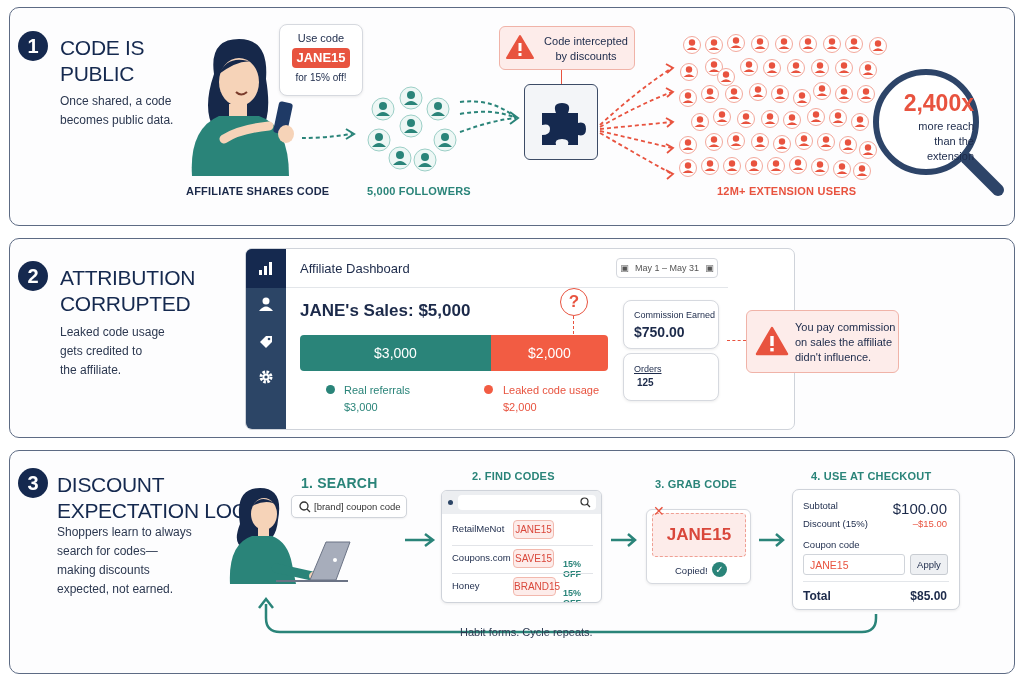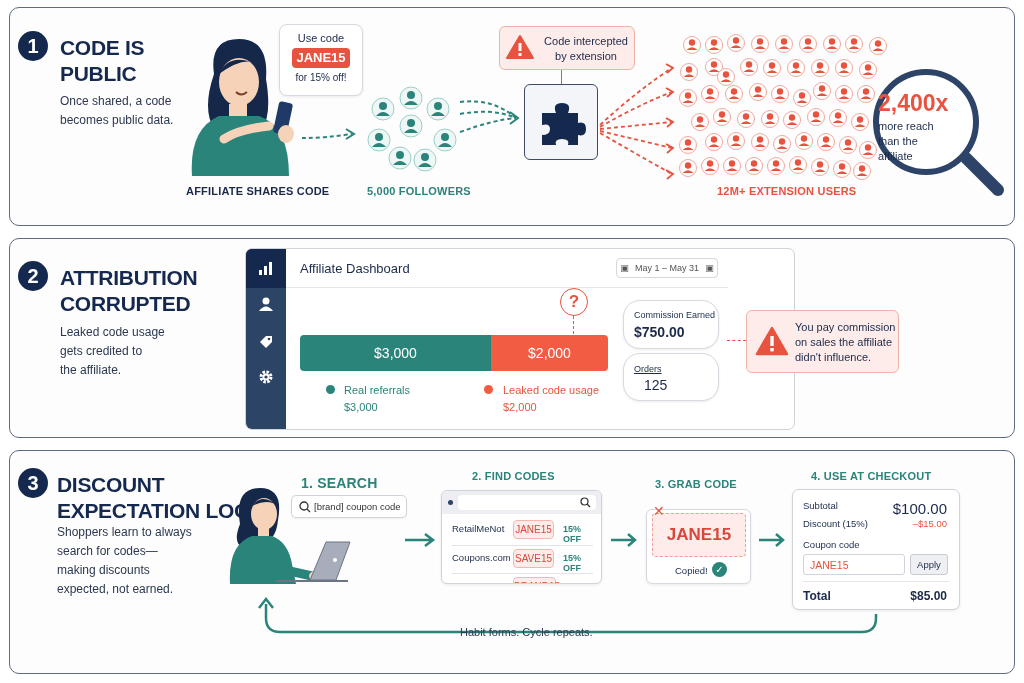--- a/index.html
+++ b/index.html
@@ -11,30 +11,30 @@
     position: absolute; left: 9px; width: 1006px; border: 1.5px solid #5d6b84; border-radius: 10px; background: #fdfdfe;
   }
   #p1 { top: 7px; height: 219px; }
   #p2 { top: 238px; height: 200px; }
   #p3 { top: 450px; height: 224px; }
   .abs { position: absolute; }
   .num {
     position: absolute; width: 30px; height: 30px; border-radius: 50%; background: #15294f; color: #fff;
     font-weight: 700; font-size: 20px; display: flex; align-items: center; justify-content: center;
   }
-  .title { position: absolute; font-weight: 700; font-size: 21px; line-height: 26px; color: #15294f; letter-spacing: -0.3px; }
+  .title { position: absolute; font-weight: 400; font-size: 21px; line-height: 26px; color: #15294f; letter-spacing: -0.3px; }
   .desc { position: absolute; font-size: 12px; line-height: 19px; color: #2c3850; }
   .cap { position: absolute; font-weight: 700; font-size: 11px; letter-spacing: 0.2px; }
   .teal { color: #2a8479; }
   .red { color: #e8533f; }
   .navy { color: #1c2a4a; }
-  .card { position: absolute; background: #fff; border: 1px solid #d6d9df; border-radius: 17px; box-shadow: 0 1px 3px rgba(0,0,0,0.08); }
+  .card { position: absolute; background: #fff; border: 1px solid #d6d9df; border-radius: 8px; box-shadow: 0 1px 3px rgba(0,0,0,0.08); }
   .pill-red { background: #e8533f; color: #fff; font-weight: 700; border-radius: 4px; }
   .code-tag { position: absolute; border: 1px solid #f2b8ad; background: #fdecea; color: #d9473b; border-radius: 4px; font-size: 10px; text-align: center; line-height: 17px; }
-  .off { position: absolute; font-size: 9px; color: #2a8479; font-weight: 700; }
+  .off { position: absolute; font-size: 9px; color: #2a8479; font-weight: 700; margin-top: 35px; }
   .row-sep { position: absolute; height: 1px; background: #e2e4e8; }
   .sidebar-ico { position: absolute; left: 0; width: 40px; display: flex; justify-content: center; }
 </style>
 </head>
 <body>
 
 <div class="panel" id="p1"></div>
 <div class="num" style="left:18px;top:31px;">1</div>
 <div class="title" style="left:60px;top:35px;">
   <div>CODE IS</div>
@@ -95,21 +95,21 @@
 </svg>
 
 <div class="abs" style="left:499px;top:26px;width:136px;height:44px;background:#fdecea;border:1px solid #f0b3a8;border-radius:6px;">
   <svg class="abs" style="left:6px;top:7px;" width="28" height="26">
     <path d="M14 2 L27 24 L1 24Z" fill="#e8533f" stroke="#e8533f" stroke-linejoin="round" stroke-width="2"></path>
     <rect x="12.5" y="9" width="3" height="8" fill="#fff"></rect>
       <rect x="12.5" y="19" width="3" height="3" fill="#fff"></rect>
   </svg>
   <div class="abs" style="left:40px;top:7px;font-size:11px;line-height:15px;text-align:center;width:92px;">
     <div>Code intercepted</div>
-    <div>by extension</div>
+    <div>by discounts</div>
   </div>
 </div>
 <div class="abs" style="left:561px;top:70px;width:1px;height:14px;background:#e8533f;"></div>
 
 <div class="abs" style="left:524px;top:84px;width:74px;height:76px;border:1.5px solid #3c4b66;border-radius:6px;background:#f3f5f8;">
   <svg class="abs" style="left:13px;top:12px;" width="48" height="52">
     <path d="M4 16 L18 16 Q14 6 24 6 Q34 6 30 16 L40 16 L40 26 Q48 24 48 32 Q48 40 40 38 L40 48 L30 48 Q32 42 24 42 Q16 42 18 48 L4 48 L4 38 Q12 38 12 32 Q12 26 4 28Z" fill="#15294f"></path>
   </svg>
 </div>
 
@@ -193,25 +193,25 @@
       <use href="#rp" x="166" y="137"></use>
       <use href="#rp" x="186" y="139"></use>
   </g>
 </svg>
 <div class="cap red" style="left:717px;top:185px;">12M+ EXTENSION USERS</div>
 
 <svg class="abs" style="left:870px;top:62px;" width="140" height="140">
   <circle cx="56" cy="60" r="50" fill="#fff" stroke="#2d4468" stroke-width="6"></circle>
   <path d="M96 96 L128 128" stroke="#2d4468" stroke-width="12" stroke-linecap="round"></path>
 </svg>
-<div class="abs" style="left:878px;top:90px;width:96px;text-align:left;">
+<div class="abs" style="left:878px;top:90px;width:96px;text-align:right;">
   <div style="font-size:23px;font-weight:700;color:#e8533f;">2,400x</div>
   <div style="font-size:11px;line-height:15px;margin-top:2px;">more reach</div>
   <div style="font-size:11px;line-height:15px;">than the</div>
-  <div style="font-size:11px;line-height:15px;">affiliate</div>
+  <div style="font-size:11px;line-height:15px;">extension</div>
 </div>
 
 <div class="panel" id="p2"></div>
 <div class="num" style="left:18px;top:261px;">2</div>
 <div class="title" style="left:60px;top:265px;">
   <div>ATTRIBUTION</div>
   <div>CORRUPTED</div>
 </div>
 <div class="desc" style="left:60px;top:323px;">
   <div>Leaked code usage</div>
@@ -248,41 +248,42 @@
         <circle cx="8" cy="8" r="1.6" fill="#2c4566"></circle>
       </svg>
   </div>
   <div class="abs" style="left:40px;top:38px;width:442px;height:1px;background:#e3e6ea;"></div>
   <div class="abs" style="left:54px;top:12px;font-size:13px;">Affiliate Dashboard</div>
   <div class="abs" style="left:370px;top:9px;width:102px;height:20px;border:1px solid #d5d8de;border-radius:4px;font-size:9px;color:#555;display:flex;align-items:center;justify-content:space-around;">
     <span>▣</span>
     <span>May 1 – May 31</span>
     <span>▣</span>
   </div>
+  <div class="abs" style="left:54px;top:52px;font-size:17px;font-weight:700;">JANE's Sales: $5,000</div>
   <div class="abs" style="left:54px;top:86px;width:191px;height:36px;background:#2a8479;border-radius:4px 0 0 4px;color:#fff;font-size:14px;display:flex;align-items:center;justify-content:center;">$3,000</div>
   <div class="abs" style="left:245px;top:86px;width:117px;height:36px;background:#f25c43;border-radius:0 4px 4px 0;color:#fff;font-size:14px;display:flex;align-items:center;justify-content:center;">$2,000</div>
   <div class="abs" style="left:314px;top:39px;width:28px;height:28px;border:1.5px solid #e8533f;border-radius:50%;background:#fff;color:#e8533f;font-weight:700;font-size:17px;text-align:center;line-height:25px;">?</div>
   <div class="abs" style="left:327px;top:67px;width:0;height:18px;border-left:1.5px dashed #e8533f;"></div>
   <div class="abs" style="left:80px;top:136px;width:9px;height:9px;border-radius:50%;background:#2a8479;"></div>
   <div class="abs" style="left:98px;top:133px;font-size:11px;line-height:17px;color:#2a8479;">
     <div>Real referrals</div>
     <div>$3,000</div>
   </div>
   <div class="abs" style="left:238px;top:136px;width:9px;height:9px;border-radius:50%;background:#f25c43;"></div>
   <div class="abs" style="left:257px;top:133px;font-size:11px;line-height:17px;color:#e8533f;">
     <div>Leaked code usage</div>
     <div>$2,000</div>
   </div>
   <div class="card" style="left:377px;top:51px;width:96px;height:49px;">
     <div style="position:absolute;left:10px;top:9px;font-size:9px;">Commission Earned</div>
     <div style="position:absolute;left:10px;top:23px;font-size:14px;font-weight:700;">$750.00</div>
   </div>
   <div class="card" style="left:377px;top:104px;width:96px;height:48px;">
     <div style="position:absolute;left:10px;top:10px;font-size:9px;text-decoration:underline;">Orders</div>
-    <div style="position:absolute;left:20px;top:23px;font-size:14px;font-weight:400;">125</div>
+    <div style="position:absolute;left:13px;top:23px;font-size:10px;font-weight:700;">125</div>
   </div>
 </div>
 <div class="abs" style="left:727px;top:340px;width:19px;height:0;border-top:1.5px dashed #e8533f;"></div>
 <div class="abs" style="left:746px;top:310px;width:153px;height:63px;background:#fdecea;border:1px solid #f0b3a8;border-radius:6px;">
   <svg class="abs" style="left:8px;top:15px;" width="34" height="30">
     <path d="M17 2 L32 28 L2 28Z" fill="#e8533f" stroke="#e8533f" stroke-linejoin="round" stroke-width="2.5"></path>
     <rect x="15.3" y="10" width="3.4" height="10" fill="#fff"></rect>
       <rect x="15.3" y="22" width="3.4" height="3.4" fill="#fff"></rect>
   </svg>
   <div class="abs" style="left:48px;top:9px;font-size:11px;line-height:15px;">
@@ -331,21 +332,21 @@
     <path d="M2 8 L30 8 M22 2 L30 8 L22 14" stroke="#2a8479" stroke-width="2.5" fill="none"></path>
   </svg>
 <svg class="abs" style="left:609px;top:532px;" width="30" height="16">
     <path d="M2 8 L26 8 M19 2 L26 8 L19 14" stroke="#2a8479" stroke-width="2.5" fill="none"></path>
   </svg>
 <svg class="abs" style="left:757px;top:532px;" width="30" height="16">
     <path d="M2 8 L26 8 M19 2 L26 8 L19 14" stroke="#2a8479" stroke-width="2.5" fill="none"></path>
   </svg>
 
 <div class="cap teal" style="left:472px;top:470px;font-size:11px;">2. FIND CODES</div>
-<div class="abs" style="left:441px;top:490px;width:161px;height:94px;border:1px solid #cfd3da;border-radius:6px;background:#fff;overflow:hidden;box-shadow:0 1px 3px rgba(0,0,0,0.08);text-decoration:underline;">
+<div class="abs" style="left:441px;top:490px;width:161px;height:113px;border:1px solid #cfd3da;border-radius:6px;background:#fff;overflow:hidden;box-shadow:0 1px 3px rgba(0,0,0,0.08);text-decoration:underline;">
   <div class="abs" style="left:0;top:0;width:161px;height:23px;background:#eceef1;"></div>
   <div class="abs" style="left:6px;top:9px;width:5px;height:5px;border-radius:50%;background:#2c4566;"></div>
   <div class="abs" style="left:16px;top:4px;width:138px;height:15px;background:#fff;border-radius:4px;">
     <svg class="abs" style="right:5px;top:2px;" width="11" height="11">
         <circle cx="4.5" cy="4.5" r="3.5" stroke="#333" stroke-width="1.2" fill="none"></circle>
         <path d="M7 7 L10 10" stroke="#333" stroke-width="1.2"></path>
       </svg>
   </div>
   <div class="abs" style="left:10px;top:32px;font-size:9.5px;">RetailMeNot</div>
   <div class="code-tag" style="left:71px;top:29px;width:41px;">JANE15</div>

